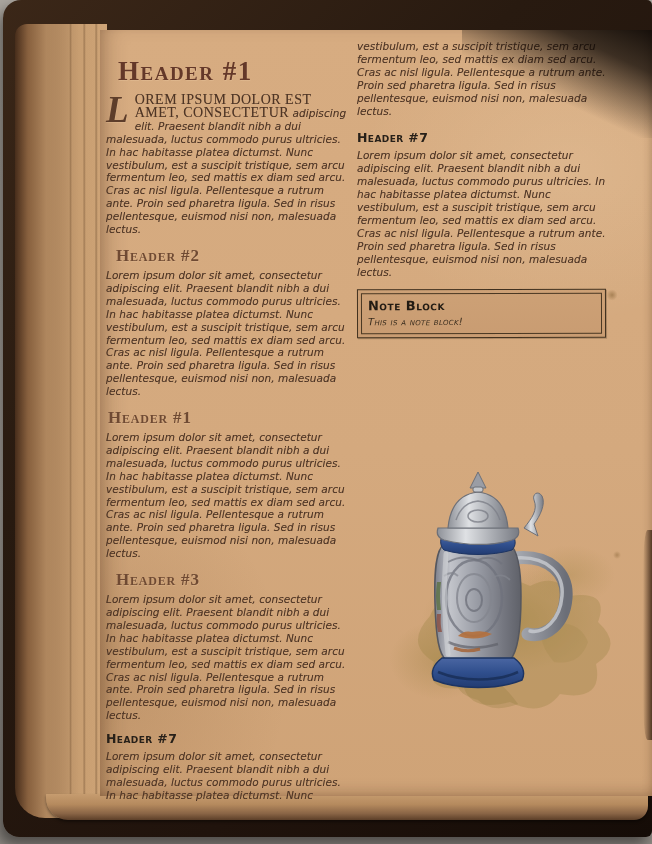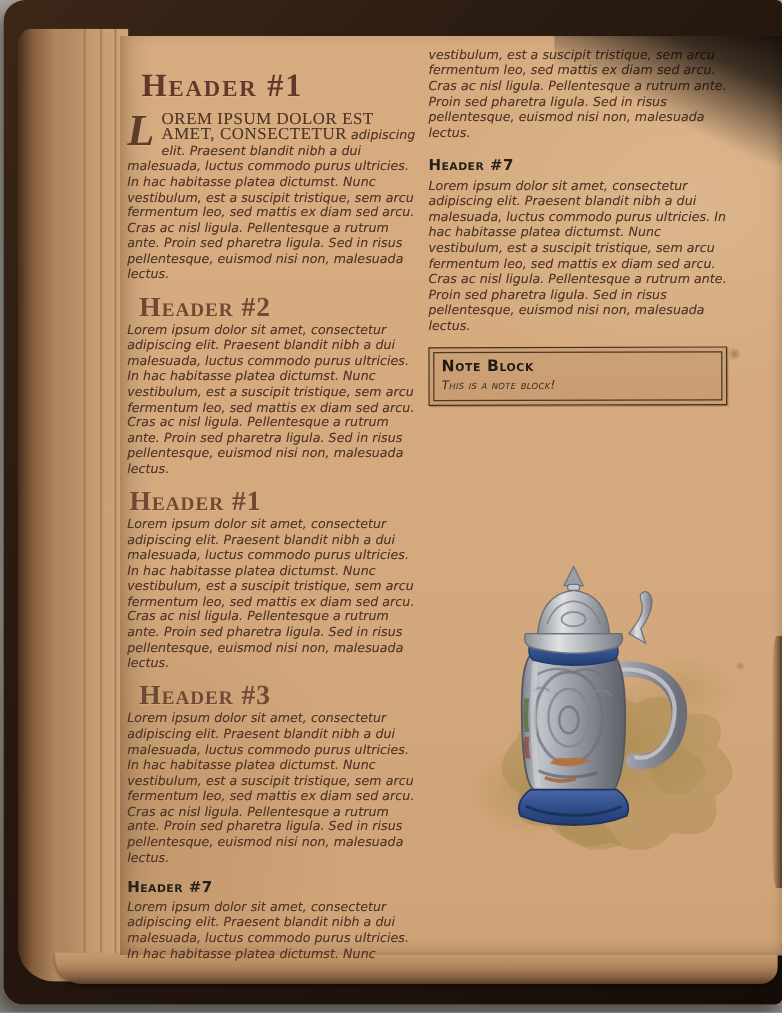--- a/index.html
+++ b/index.html
@@ -62,21 +62,21 @@
     color:#4e3525;margin:0 0 9px;letter-spacing:.05px;
     text-shadow:0 0 .4px rgba(78,53,37,.4);
   }
   .h-xl{
     font-family:"Liberation Serif",serif;font-weight:700;font-variant:small-caps;
     font-size:27px;line-height:30px;letter-spacing:1.5px;color:#643829;
     margin:18px 0 8px 12px;text-shadow:.6px .6px 0 rgba(235,200,160,.35);
   }
   .h-lg{
     font-family:"Liberation Serif",serif;font-weight:700;font-variant:small-caps;
-    font-size:23px;line-height:21px;letter-spacing:.8px;color:#6f4a33;
+    font-size:17px;line-height:21px;letter-spacing:.8px;color:#6f4a33;
     margin:9px 0 3px 10px;text-shadow:.5px .5px 0 rgba(235,200,160,.3);
   }
   .h-black{
     font-family:"DejaVu Sans",sans-serif;font-weight:700;font-variant:small-caps;
     font-size:12.5px;line-height:14px;letter-spacing:.4px;color:#272019;
     margin:10px 0 4px;
   }
   .dropcap{
     float:left;font-family:"Liberation Serif",serif;font-weight:700;
     font-size:37px;line-height:28px;color:#5d3d2a;padding:2px 6px 0 0;

